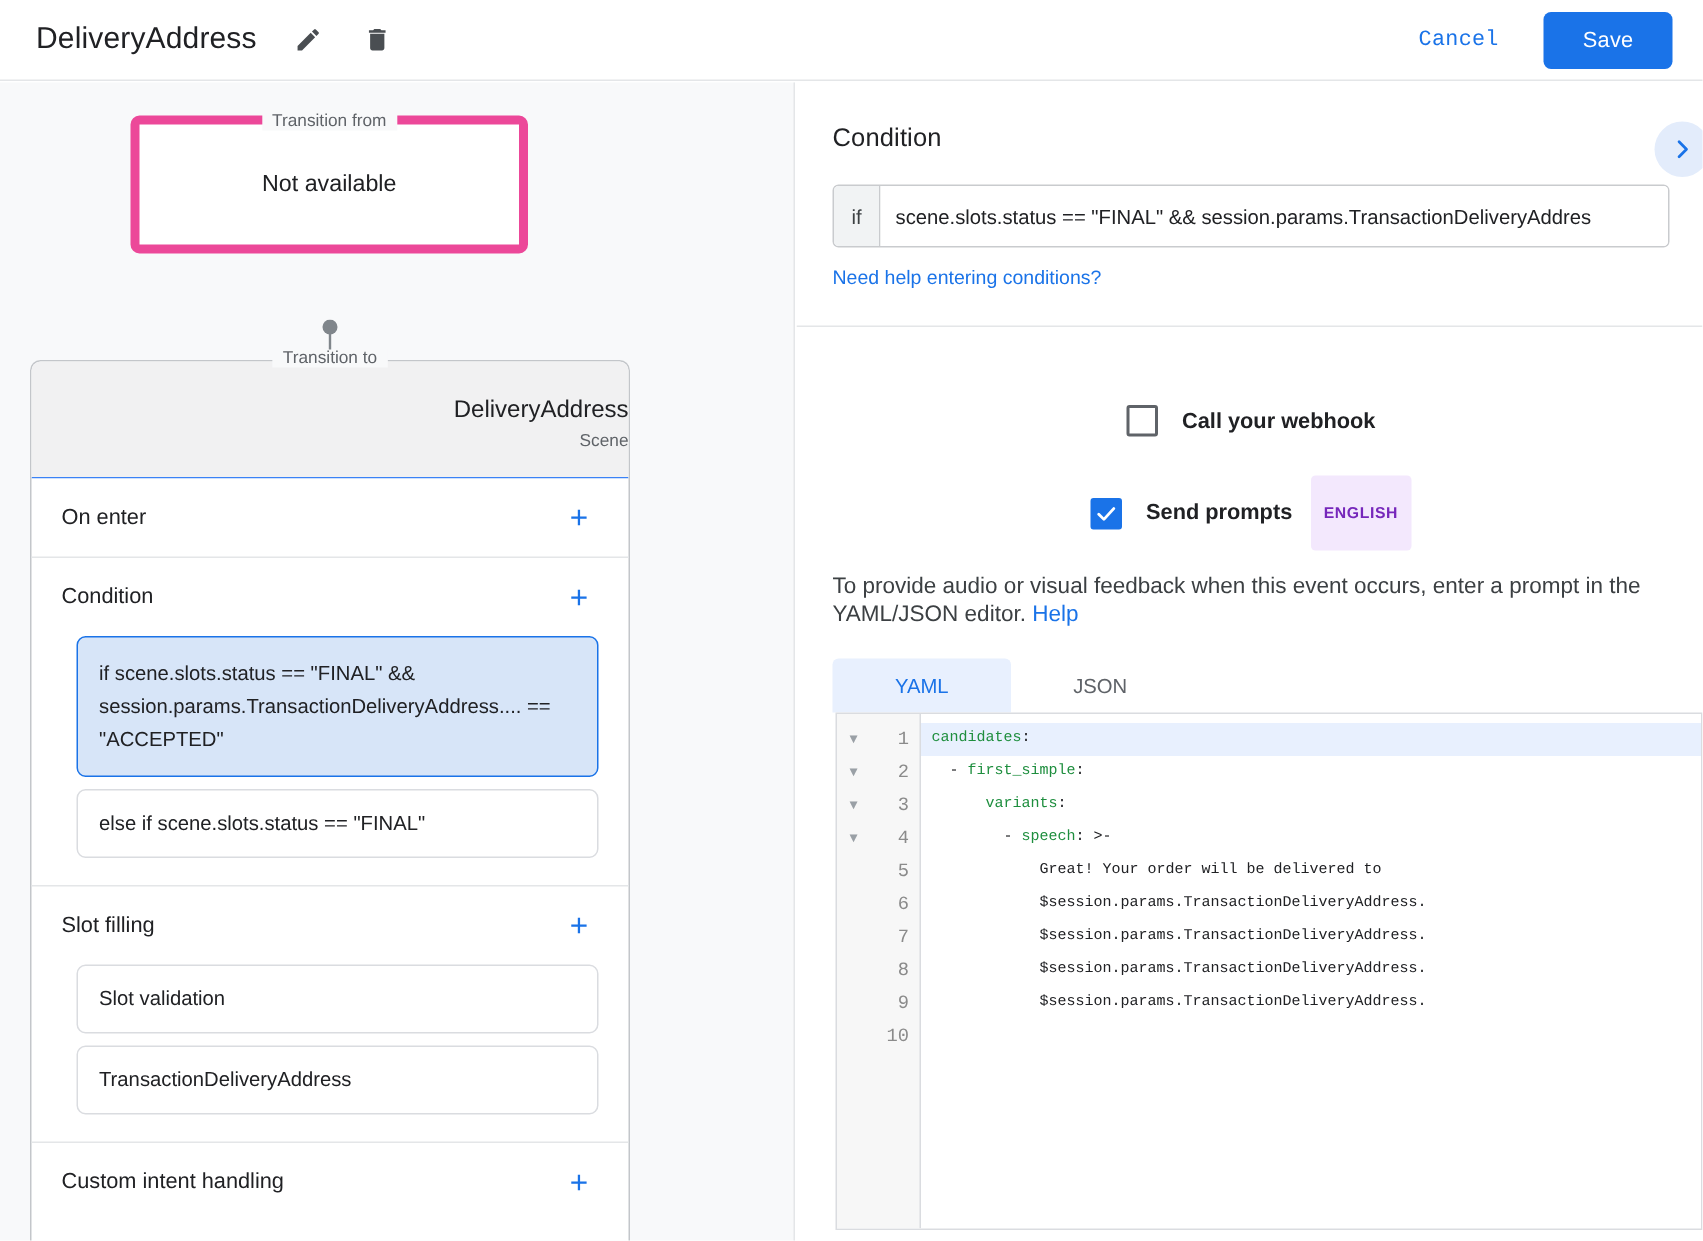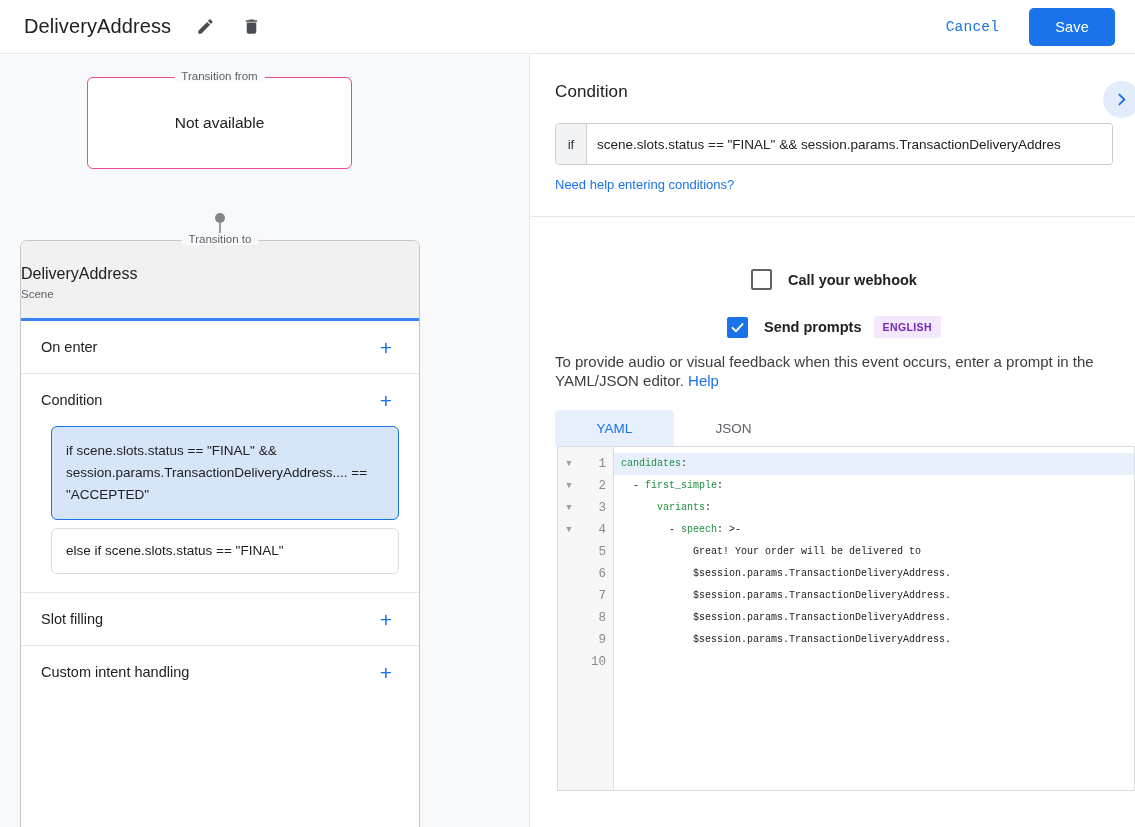--- a/index.html
+++ b/index.html
@@ -49,21 +49,21 @@
     width: 530px; height: 772px;
     background: #f8f9fa;
     border-right: 1px solid #e4e6e8;
     overflow: hidden;
   }
 
   .transition-from {
     position: absolute; left: 87px; top: 22px;
     width: 265px; height: 92px;
     background: #ffffff;
-    border: 1px solid #ec4899;
+    border: 6px solid #ec4899;
     border-radius: 6px;
     display: flex; align-items: center; justify-content: center;
   }
   .transition-from .legend {
     position: absolute; top: -8px; left: 50%; transform: translateX(-50%);
     background: #f8f9fa; padding: 0 7px;
     font-size: 11.5px; color: #5f6368; white-space: nowrap;
   }
   .transition-from .body { font-size: 15.5px; color: #202124; }
 
@@ -72,24 +72,24 @@
   .scene-card {
     position: absolute; left: 20px; top: 185px;
     width: 400px; min-height: 600px;
     background: #ffffff;
     border: 1px solid #c3c6ca;
     border-radius: 7px;
   }
   .scene-card-header {
     position: relative;
     background: #f1f1f2;
-    border-bottom: 3px solid #3b82f6;
+    border-bottom: 1px solid #3b82f6;
     border-radius: 6px 6px 0 0;
     padding: 22px 0 18px 0;
-    text-align: left;
+    text-align: right;
   }
   .scene-card-header .legend {
     position: absolute; top: -8px; left: 50%; transform: translateX(-50%);
     background: #f8f9fa; padding: 0 7px;
     font-size: 11.5px; color: #5f6368; white-space: nowrap;
   }
   .scene-card-header .name { font-size: 16px; color: #202124; line-height: 22px; }
   .scene-card-header .sub  { font-size: 11.5px; color: #5f6368; margin-top: 3px; }
 
   .section { border-bottom: 1px solid #e4e6e8; padding: 0 20px 0 20px; }
@@ -169,21 +169,21 @@
     flex: 0 0 21px;
   }
   .checkbox.checked {
     background: #1a73e8; border-color: #1a73e8;
     display: flex; align-items: center; justify-content: center;
   }
   .chk-label { font-size: 14.5px; font-weight: 700; color: #202124; margin-left: 16px; }
   .badge {
     margin-left: 12px; background: #f3e8fd; color: #7627bb;
     font-size: 10.5px; font-weight: 700; letter-spacing: .4px;
-    padding: 5px 9px; border-radius: 3px;
+    padding: 19px 9px; border-radius: 3px;
   }
   .hint {
     margin-top: 14px; font-size: 15px; color: #3c4043;
     line-height: 19px; max-width: 565px;
   }
   .hint a { color: #1a73e8; text-decoration: none; cursor: pointer; }
 
   .tabs { display: flex; margin-top: 20px; }
   .tab {
     width: 119px; height: 36px; display: flex;
@@ -289,20 +289,24 @@
         <div class="chip selected tall">if scene.slots.status == "FINAL" &amp;&amp; session.params.TransactionDeliveryAddress.... == "ACCEPTED"</div>
         <div class="chip">else if scene.slots.status == "FINAL"</div>
       </div>
     </div>
 
     <div class="section">
       <div class="section-head">
         <span class="section-title">Slot filling</span>
         <button class="plus-btn">+</button>
       </div>
+      <div class="chip-list">
+        <div class="chip">Slot validation</div>
+        <div class="chip">TransactionDeliveryAddress</div>
+      </div>
     </div>
 
     <div class="section">
       <div class="section-head">
         <span class="section-title">Custom intent handling</span>
         <button class="plus-btn">+</button>
       </div>
     </div>
   </div>
 </div>

